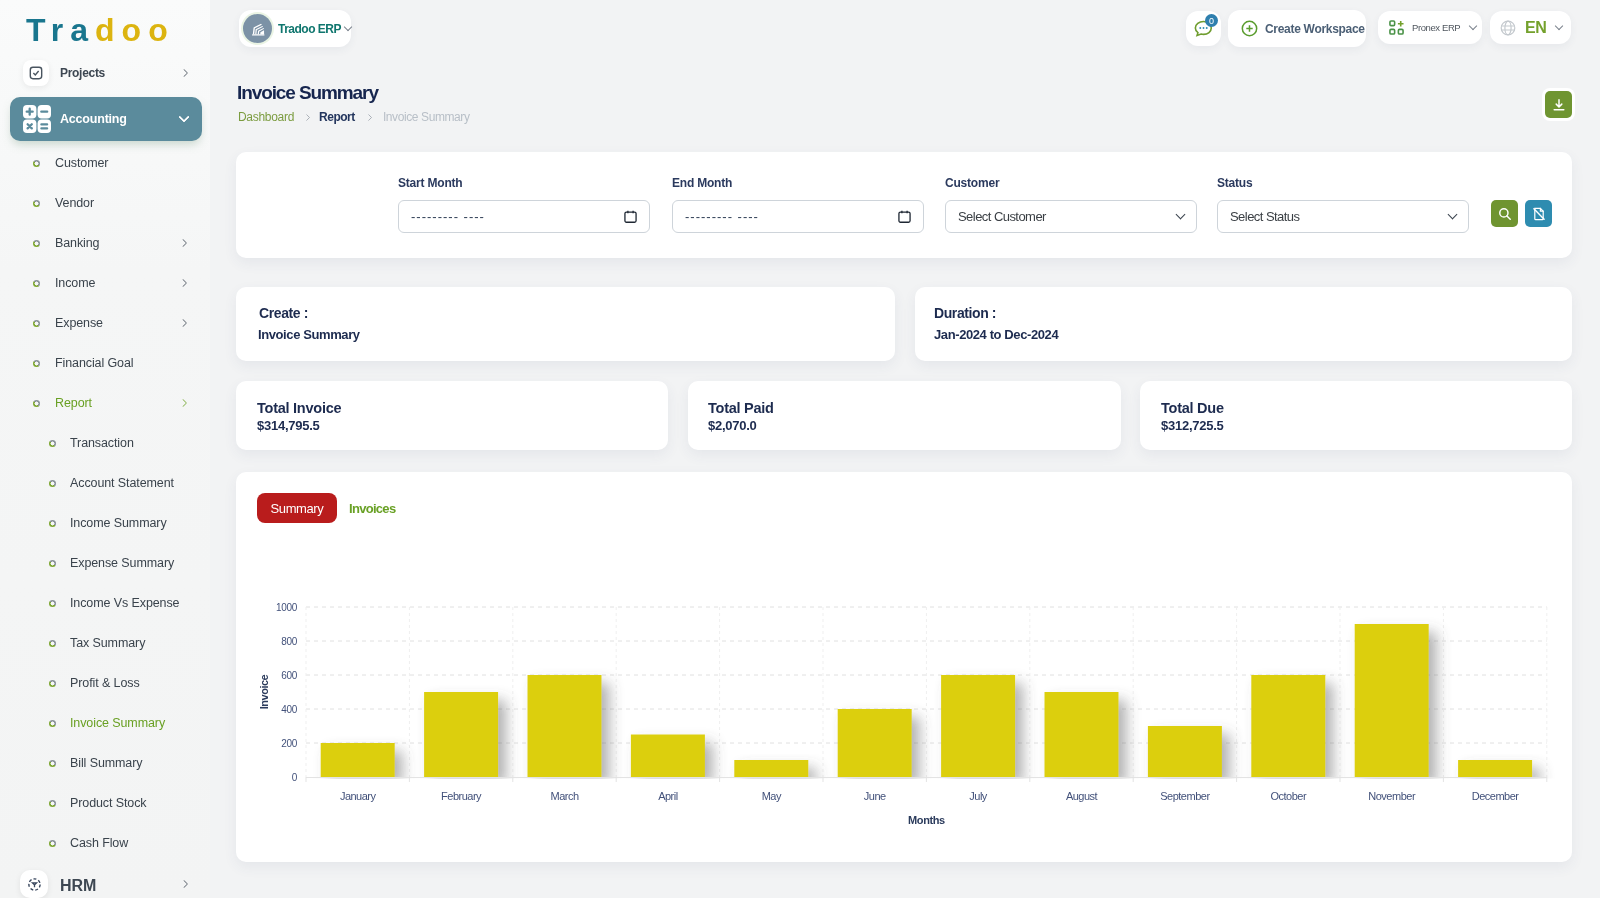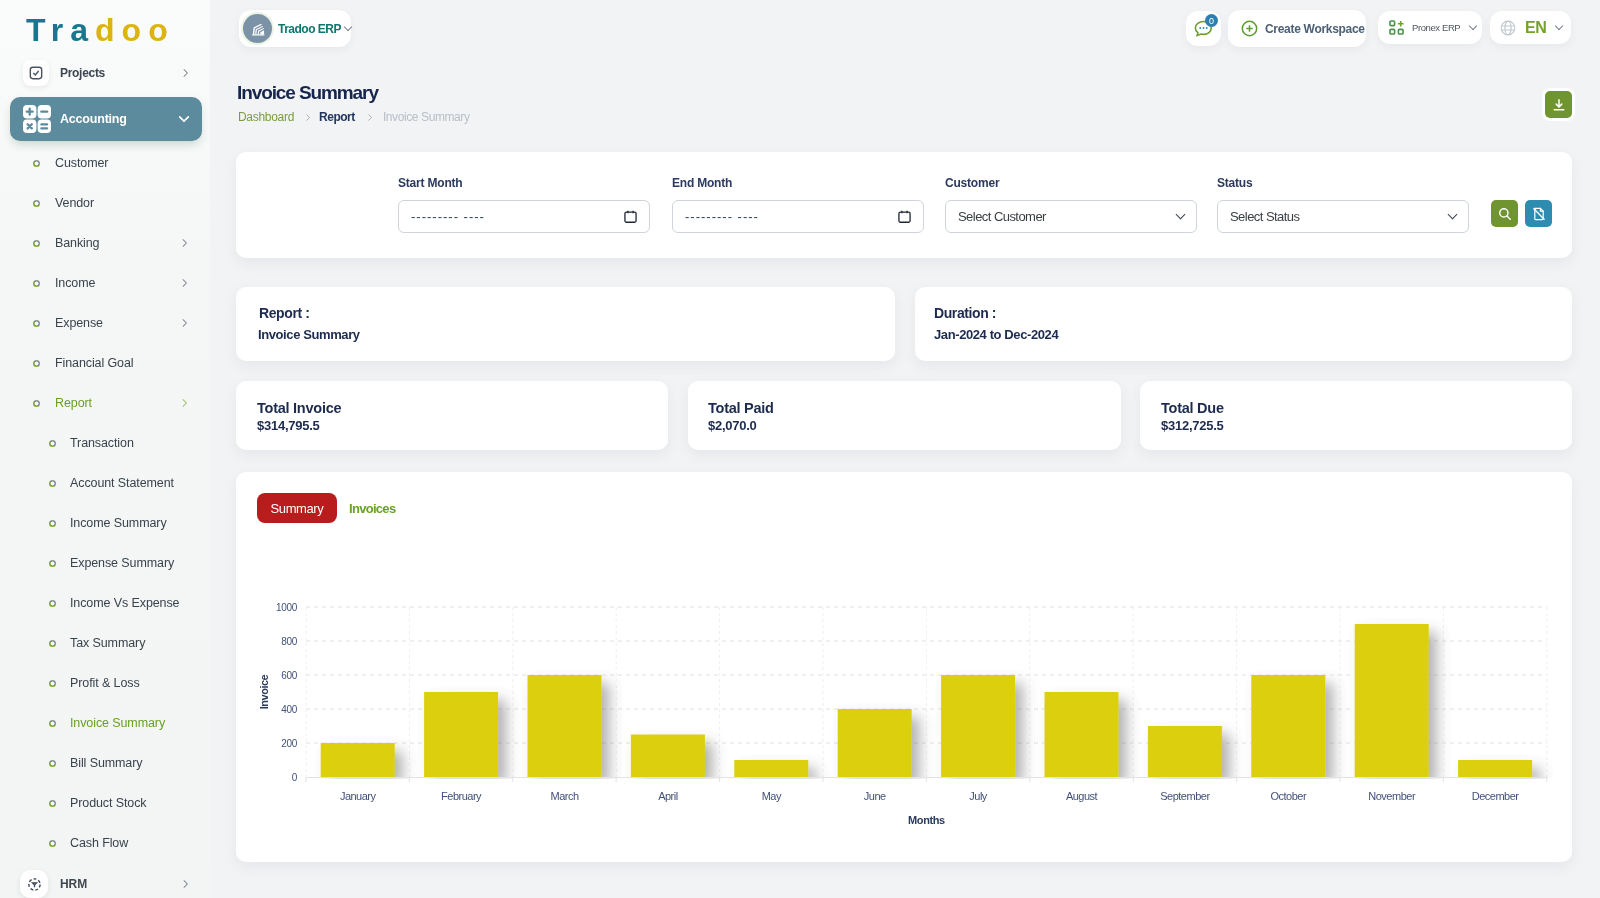--- a/index.html
+++ b/index.html
@@ -97,21 +97,21 @@
     <div class="mi" style="left:70px;top:796px;">Product Stock</div>
   <span class="dot" style="left:49px;top:840px;"></span>
     <div class="mi" style="left:70px;top:836px;">Cash Flow</div>
 
   <div class="abs" style="left:20px;top:870px;width:28px;height:28px;background:#fff;border-radius:10px;box-shadow:0 2px 6px rgba(0,0,0,.08);display:flex;align-items:center;justify-content:center;">
     <svg width="15" height="15" viewBox="0 0 16 16" fill="none" stroke="#39475e" stroke-width="1.5">
       <circle cx="8" cy="8" r="6" stroke-dasharray="3.1 2.2"></circle>
         <path d="M5.8 6.2h4.4L8 8.4zM8 8.4v2.4" stroke-width="1.4"></path>
     </svg>
   </div>
-  <div class="mi" style="left:60px;top:877px;font-size:12px;font-weight:bold;color:#3d4752;">HRM</div>
+  <div class="mi" style="left:60px;top:877px;font-size:16px;font-weight:bold;color:#3d4752;">HRM</div>
     <span class="chevR abs" style="left:181px;top:881px;"></span>
 </div>
 
 <style>
   .pill { position:absolute; background:#fff; border-radius:12px; box-shadow:0 3px 8px rgba(56,71,109,.06); display:flex; align-items:center; white-space:nowrap; }
   .pill svg, .pill div { flex-shrink:0; }
   .chevS { display:inline-block; width:6px; height:6px; border-right:1.8px solid #7a828c; border-bottom:1.8px solid #7a828c; transform:rotate(45deg); margin-top:-3px; }
 </style>
 <div id="header">
 
@@ -221,21 +221,21 @@
   </div>
   <div class="btn" style="left:1525px;top:200px;background:#2e8cb0;">
     <svg width="14" height="14" viewBox="0 0 15 15" fill="none" stroke="#fff" stroke-width="1.3" stroke-linecap="round">
         <path d="M3 1.5h6l3 3v8a1 1 0 0 1-1 1H4a1 1 0 0 1-1-1z"></path>
         <path d="M9 1.5v3h3"></path>
         <path d="M2 2l11 11" stroke-width="1.5"></path>
       </svg>
   </div>
 
   <div class="card" style="left:236px;top:287px;width:659px;height:74px;"></div>
-  <div class="abs navy" style="left:259px;top:305px;font-size:14px;font-weight:bold;letter-spacing:-0.4px;">Report :</div>
+  <div class="abs navy" style="left:259px;top:305px;font-size:14px;font-weight:bold;letter-spacing:-0.4px;">Create :</div>
   <div class="abs navy" style="left:258px;top:327px;font-size:13px;font-weight:bold;letter-spacing:-0.4px;">Invoice Summary</div>
   <div class="card" style="left:915px;top:287px;width:657px;height:74px;"></div>
   <div class="abs navy" style="left:934px;top:305px;font-size:14px;font-weight:bold;letter-spacing:-0.4px;">Duration :</div>
   <div class="abs navy" style="left:934px;top:327px;font-size:13px;font-weight:bold;letter-spacing:-0.4px;">Jan-2024 to Dec-2024</div>
 
   <div class="card" style="left:236px;top:381px;width:432px;height:69px;"></div>
   <div class="abs navy" style="left:257px;top:400px;font-size:14.5px;font-weight:bold;letter-spacing:-0.25px;">Total Invoice</div>
   <div class="abs navy" style="left:257px;top:418px;font-size:13px;font-weight:bold;letter-spacing:-0.25px;">$314,795.5</div>
   <div class="card" style="left:688px;top:381px;width:433px;height:69px;"></div>
   <div class="abs navy" style="left:708px;top:400px;font-size:14.5px;font-weight:bold;letter-spacing:-0.25px;">Total Paid</div>

